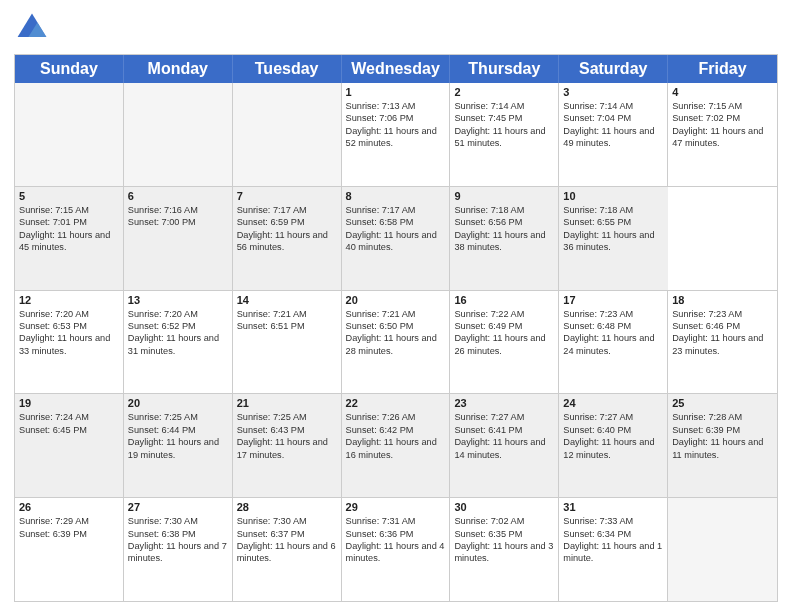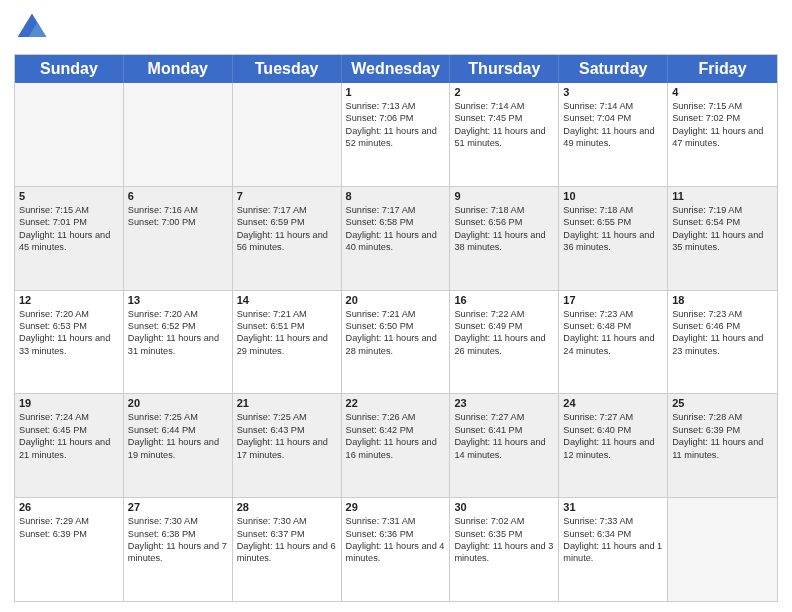--- a/index.html
+++ b/index.html
@@ -195,45 +195,38 @@
         <div class="cell-line">Sunrise: 7:18 AM</div>
         <div class="cell-line">Sunset: 6:56 PM</div>
         <div class="cell-line">Daylight: 11 hours and 38 minutes.</div>
           </div>
           <div class="cal-cell shaded">
             <div class="day-num">10</div>
         <div class="cell-line">Sunrise: 7:18 AM</div>
         <div class="cell-line">Sunset: 6:55 PM</div>
         <div class="cell-line">Daylight: 11 hours and 36 minutes.</div>
           </div>
-          <div class="cal-cell shaded">
-            <div class="day-num">11</div>
-        <div class="cell-line">Sunrise: 7:19 AM</div>
-        <div class="cell-line">Sunset: 6:54 PM</div>
-        <div class="cell-line">Daylight: 11 hours and 35 minutes.</div>
-          </div>
         </div>
         <div class="cal-row">
           <div class="cal-cell">
             <div class="day-num">12</div>
         <div class="cell-line">Sunrise: 7:20 AM</div>
         <div class="cell-line">Sunset: 6:53 PM</div>
         <div class="cell-line">Daylight: 11 hours and 33 minutes.</div>
           </div>
           <div class="cal-cell">
             <div class="day-num">13</div>
         <div class="cell-line">Sunrise: 7:20 AM</div>
         <div class="cell-line">Sunset: 6:52 PM</div>
         <div class="cell-line">Daylight: 11 hours and 31 minutes.</div>
           </div>
           <div class="cal-cell">
             <div class="day-num">14</div>
         <div class="cell-line">Sunrise: 7:21 AM</div>
         <div class="cell-line">Sunset: 6:51 PM</div>
-        <div class="cell-line">Daylight: 11 hours and 29 minutes.</div>
           </div>
           <div class="cal-cell">
             <div class="day-num">20</div>
         <div class="cell-line">Sunrise: 7:21 AM</div>
         <div class="cell-line">Sunset: 6:50 PM</div>
         <div class="cell-line">Daylight: 11 hours and 28 minutes.</div>
           </div>
           <div class="cal-cell">
             <div class="day-num">16</div>
         <div class="cell-line">Sunrise: 7:22 AM</div>
@@ -251,21 +244,20 @@
         <div class="cell-line">Sunrise: 7:23 AM</div>
         <div class="cell-line">Sunset: 6:46 PM</div>
         <div class="cell-line">Daylight: 11 hours and 23 minutes.</div>
           </div>
         </div>
         <div class="cal-row">
           <div class="cal-cell shaded">
             <div class="day-num">19</div>
         <div class="cell-line">Sunrise: 7:24 AM</div>
         <div class="cell-line">Sunset: 6:45 PM</div>
-        <div class="cell-line">Daylight: 11 hours and 21 minutes.</div>
           </div>
           <div class="cal-cell shaded">
             <div class="day-num">20</div>
         <div class="cell-line">Sunrise: 7:25 AM</div>
         <div class="cell-line">Sunset: 6:44 PM</div>
         <div class="cell-line">Daylight: 11 hours and 19 minutes.</div>
           </div>
           <div class="cal-cell shaded">
             <div class="day-num">21</div>
         <div class="cell-line">Sunrise: 7:25 AM</div>

